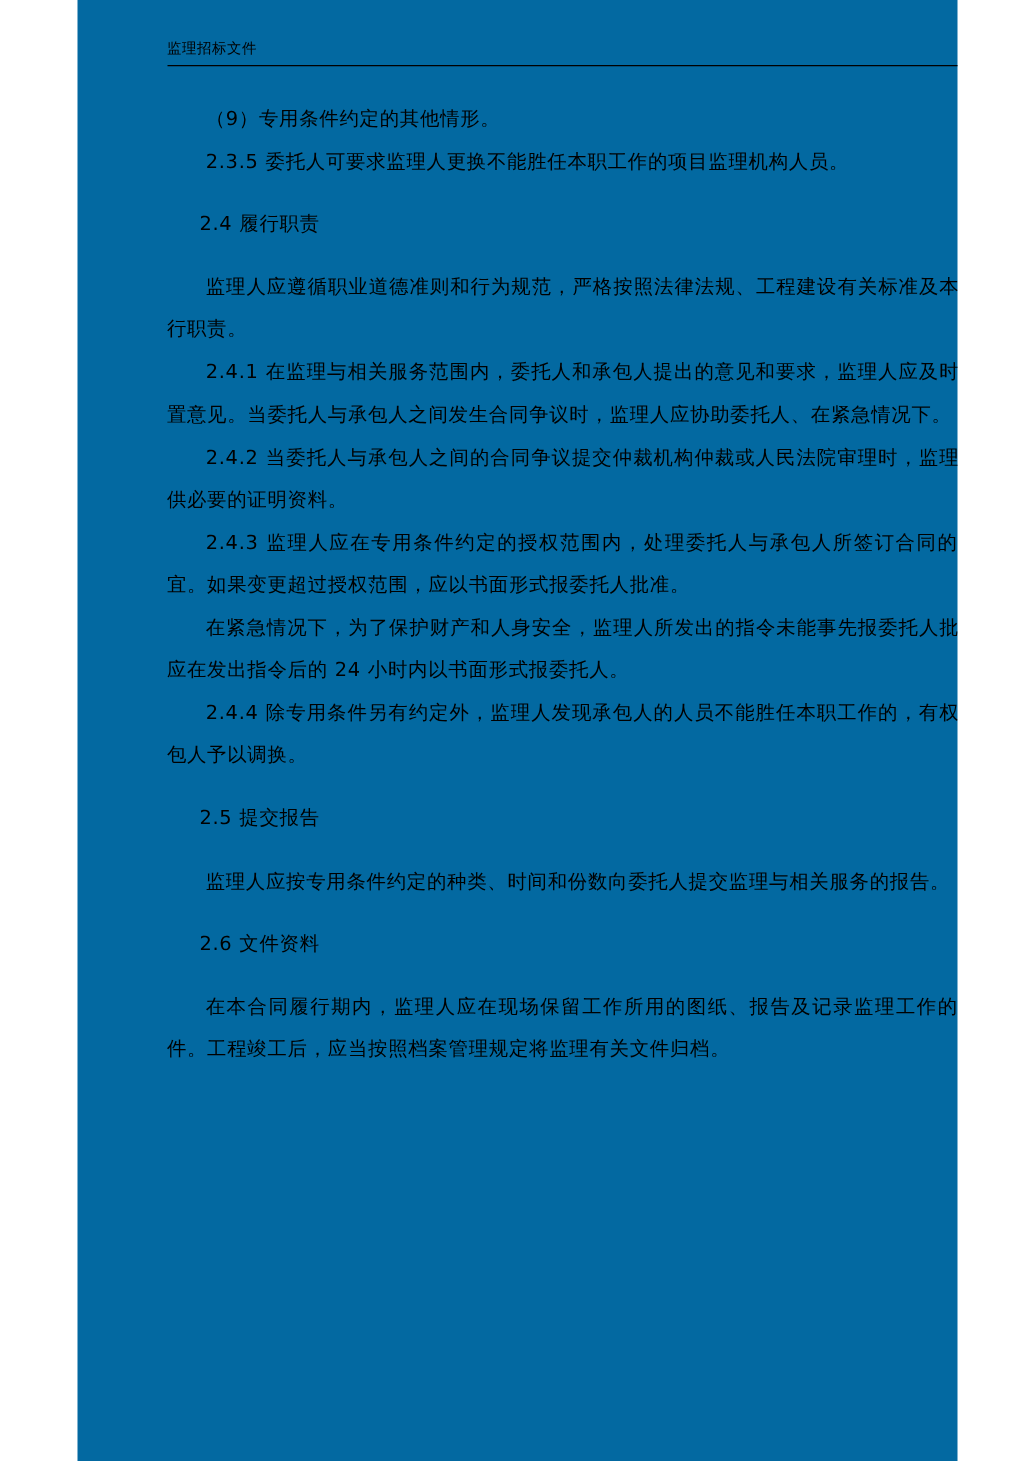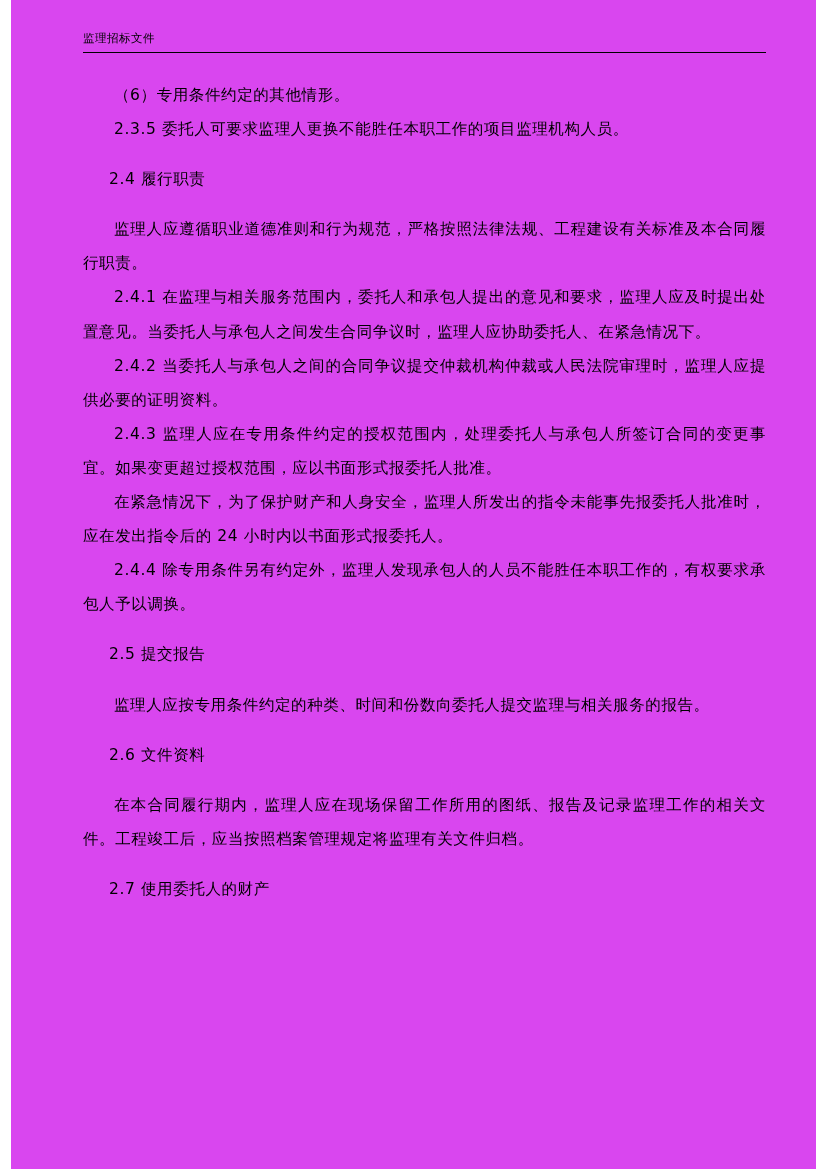--- a/index.html
+++ b/index.html
@@ -6,24 +6,24 @@
     margin: 0;
     padding: 0;
     background: #ffffff;
   }
   body {
     font-family: "DejaVu Sans", "Liberation Sans", sans-serif;
     color: #000000;
   }
   .page {
     position: relative;
-    width: 805px;
+    width: 704px;
     height: 1169px;
     margin: 0 auto;
-    background: #d946ef;
+    background: #0369a1;
     box-sizing: border-box;
     overflow: hidden;
   }
   .header {
     position: absolute;
     left: 72px;
     top: 30px;
     width: 683px;
   }
   .header-text {
@@ -69,29 +69,28 @@
 <body>
 
 <div class="page">
 
   <div class="header">
     <div class="header-text">监理招标文件</div>
     <div class="header-rule"></div>
   </div>
 
   <div class="content">
-    <p class="para indent2">（6）专用条件约定的其他情形。</p>
+    <p class="para indent2">（9）专用条件约定的其他情形。</p>
     <p class="para indent2">2.3.5 委托人可要求监理人更换不能胜任本职工作的项目监理机构人员。</p>
     <p class="heading">2.4 履行职责</p>
     <p class="para indent2">监理人应遵循职业道德准则和行为规范，严格按照法律法规、工程建设有关标准及本合同履行职责。</p>
     <p class="para indent2">2.4.1 在监理与相关服务范围内，委托人和承包人提出的意见和要求，监理人应及时提出处置意见。当委托人与承包人之间发生合同争议时，监理人应协助委托人、在紧急情况下。</p>
     <p class="para indent2">2.4.2 当委托人与承包人之间的合同争议提交仲裁机构仲裁或人民法院审理时，监理人应提供必要的证明资料。</p>
     <p class="para indent2">2.4.3 监理人应在专用条件约定的授权范围内，处理委托人与承包人所签订合同的变更事宜。如果变更超过授权范围，应以书面形式报委托人批准。</p>
     <p class="para indent2">在紧急情况下，为了保护财产和人身安全，监理人所发出的指令未能事先报委托人批准时，应在发出指令后的 24 小时内以书面形式报委托人。</p>
     <p class="para indent2">2.4.4 除专用条件另有约定外，监理人发现承包人的人员不能胜任本职工作的，有权要求承包人予以调换。</p>
     <p class="heading">2.5 提交报告</p>
     <p class="para indent2">监理人应按专用条件约定的种类、时间和份数向委托人提交监理与相关服务的报告。</p>
     <p class="heading">2.6 文件资料</p>
     <p class="para indent2">在本合同履行期内，监理人应在现场保留工作所用的图纸、报告及记录监理工作的相关文件。工程竣工后，应当按照档案管理规定将监理有关文件归档。</p>
-    <p class="heading">2.7 使用委托人的财产</p>
   </div>
 
 </div>
 
 </body></html>

